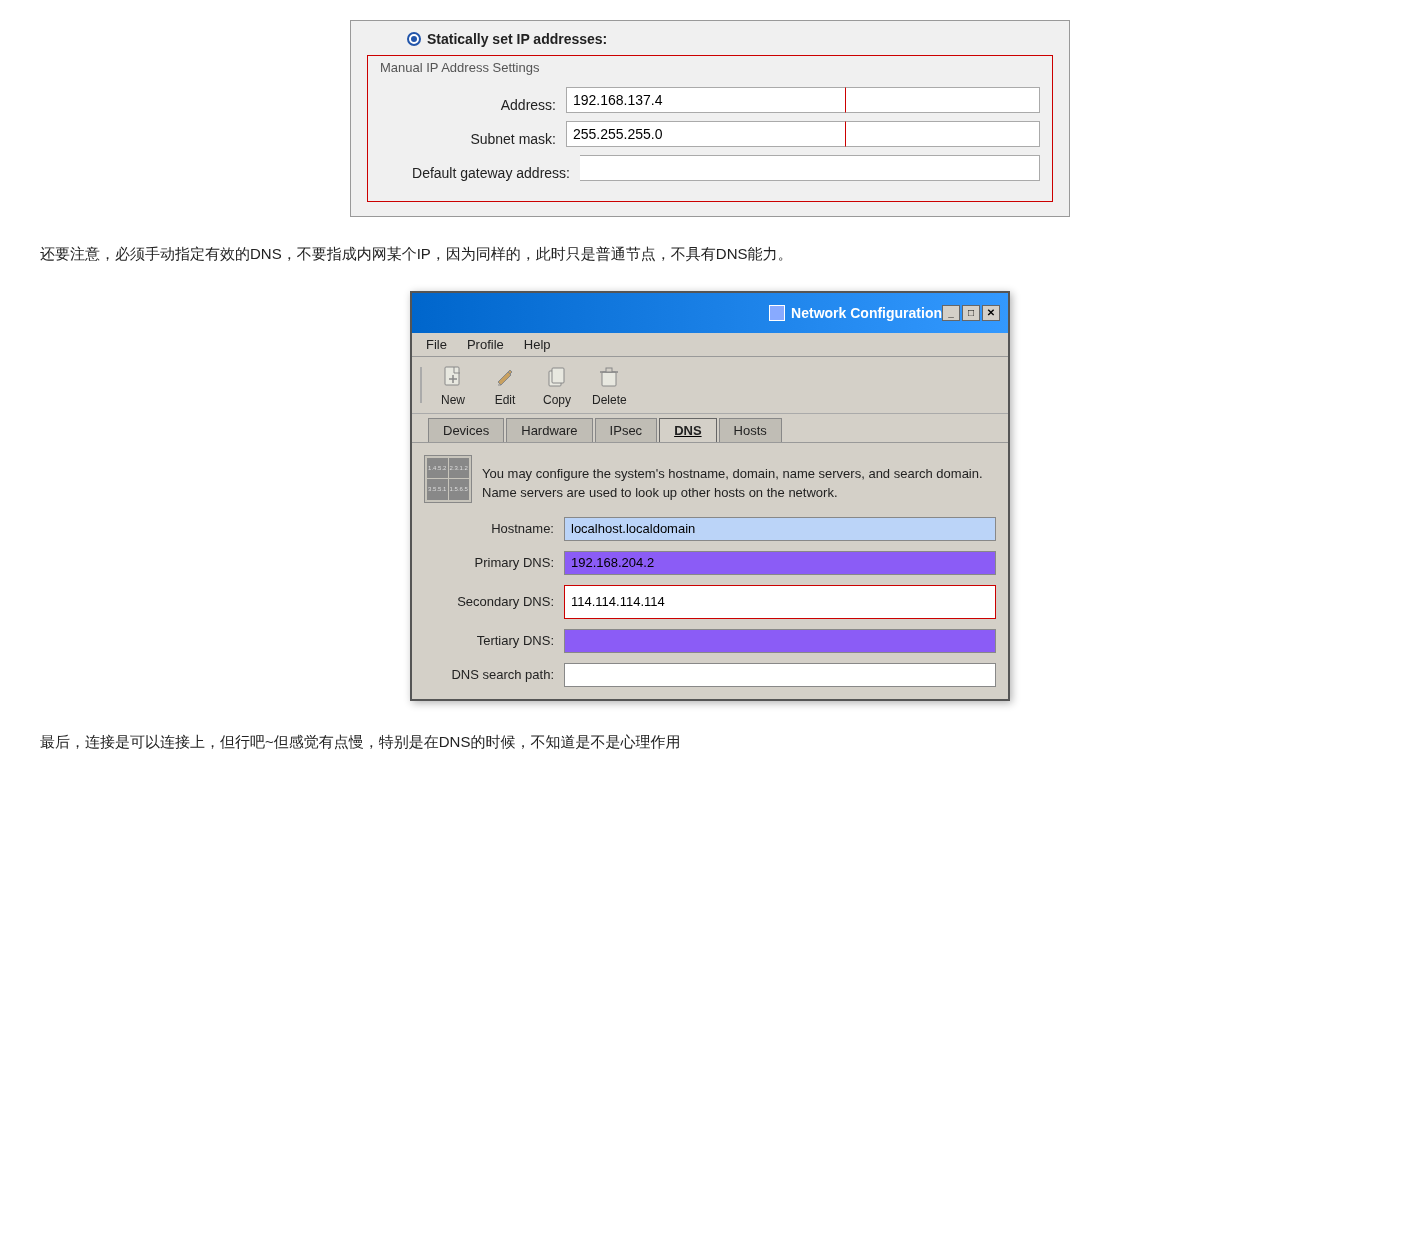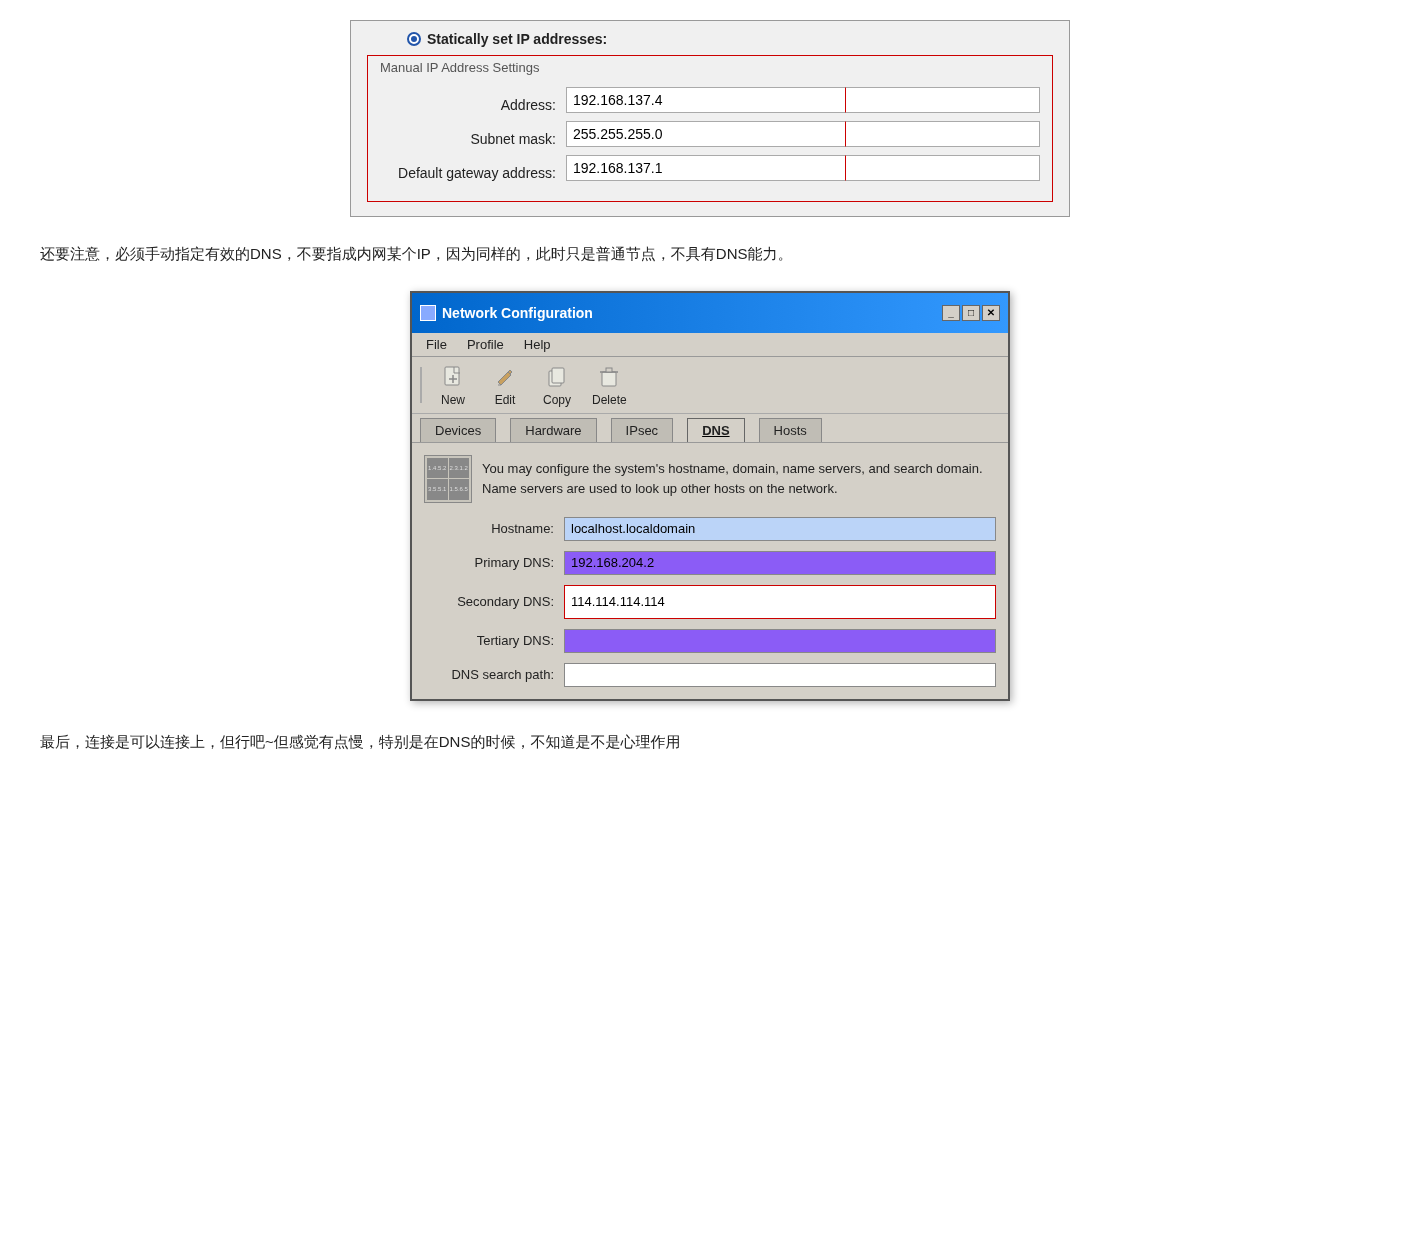--- a/index.html
+++ b/index.html
@@ -133,21 +133,21 @@
     }
 
     .window-titlebar {
       background: linear-gradient(to right, #0066cc, #3399ff);
       color: #fff;
       font-weight: bold;
       font-size: 14px;
       padding: 20px 8px;
       display: flex;
       align-items: center;
-      justify-content: space-between;
+      justify-content: flex-end;
       height: 28px;
     }
 
     .titlebar-left {
       display: flex;
       align-items: center;
       gap: 6px;
     }
 
     .titlebar-icon {
@@ -233,22 +233,22 @@
 
     .toolbar-btn-label {
       font-size: 12px;
       color: #222;
     }
 
     
     .window-tabs {
       background: #d4d0c8;
       display: flex;
-      padding: 4px 8px 0;
-      gap: 12px;
+      padding: 4px 16px 0;
+      gap: 0;
     }
 
     .tab {
       padding: 4px 14px;
       font-size: 13px;
       border: 1px solid #888;
       border-bottom: none;
       cursor: pointer;
       background: #c0bdb5;
       margin-right: 2px;
@@ -266,21 +266,21 @@
     .window-content {
       background: #d4d0c8;
       padding: 12px;
       border-top: 1px solid #999;
     }
 
     .dns-description {
       display: flex;
       gap: 10px;
       margin-bottom: 14px;
-      align-items: center;
+      align-items: flex-end;
     }
 
     .dns-icon {
       width: 48px;
       height: 48px;
       flex-shrink: 0;
       border: 1px solid #888;
       background: #c8c5bc;
       display: grid;
       grid-template-columns: 1fr 1fr;
@@ -381,21 +381,20 @@
       <div class="ip-field-row">
         <div class="ip-field-label">Subnet mask:</div>
         <div class="ip-field-inputs">
           <input class="ip-input-main" value="255.255.255.0" readonly="" style="">
           <input class="ip-input-extra" value="" style="">
         </div>
       </div>
       <div class="ip-field-row">
         <div class="ip-field-label">Default gateway address:</div>
         <div class="ip-field-inputs">
-          <input class="ip-input-main" value="192.168.137.1" readonly="" style="">
           <input class="ip-input-extra" value="" style="">
         </div>
       </div>
     </div>
   </div>
 </div>
 
 <p class="text-paragraph">还要注意，必须手动指定有效的DNS，不要指成内网某个IP，因为同样的，此时只是普通节点，不具有DNS能力。</p>
 
 <div class="netconfig-wrapper">

